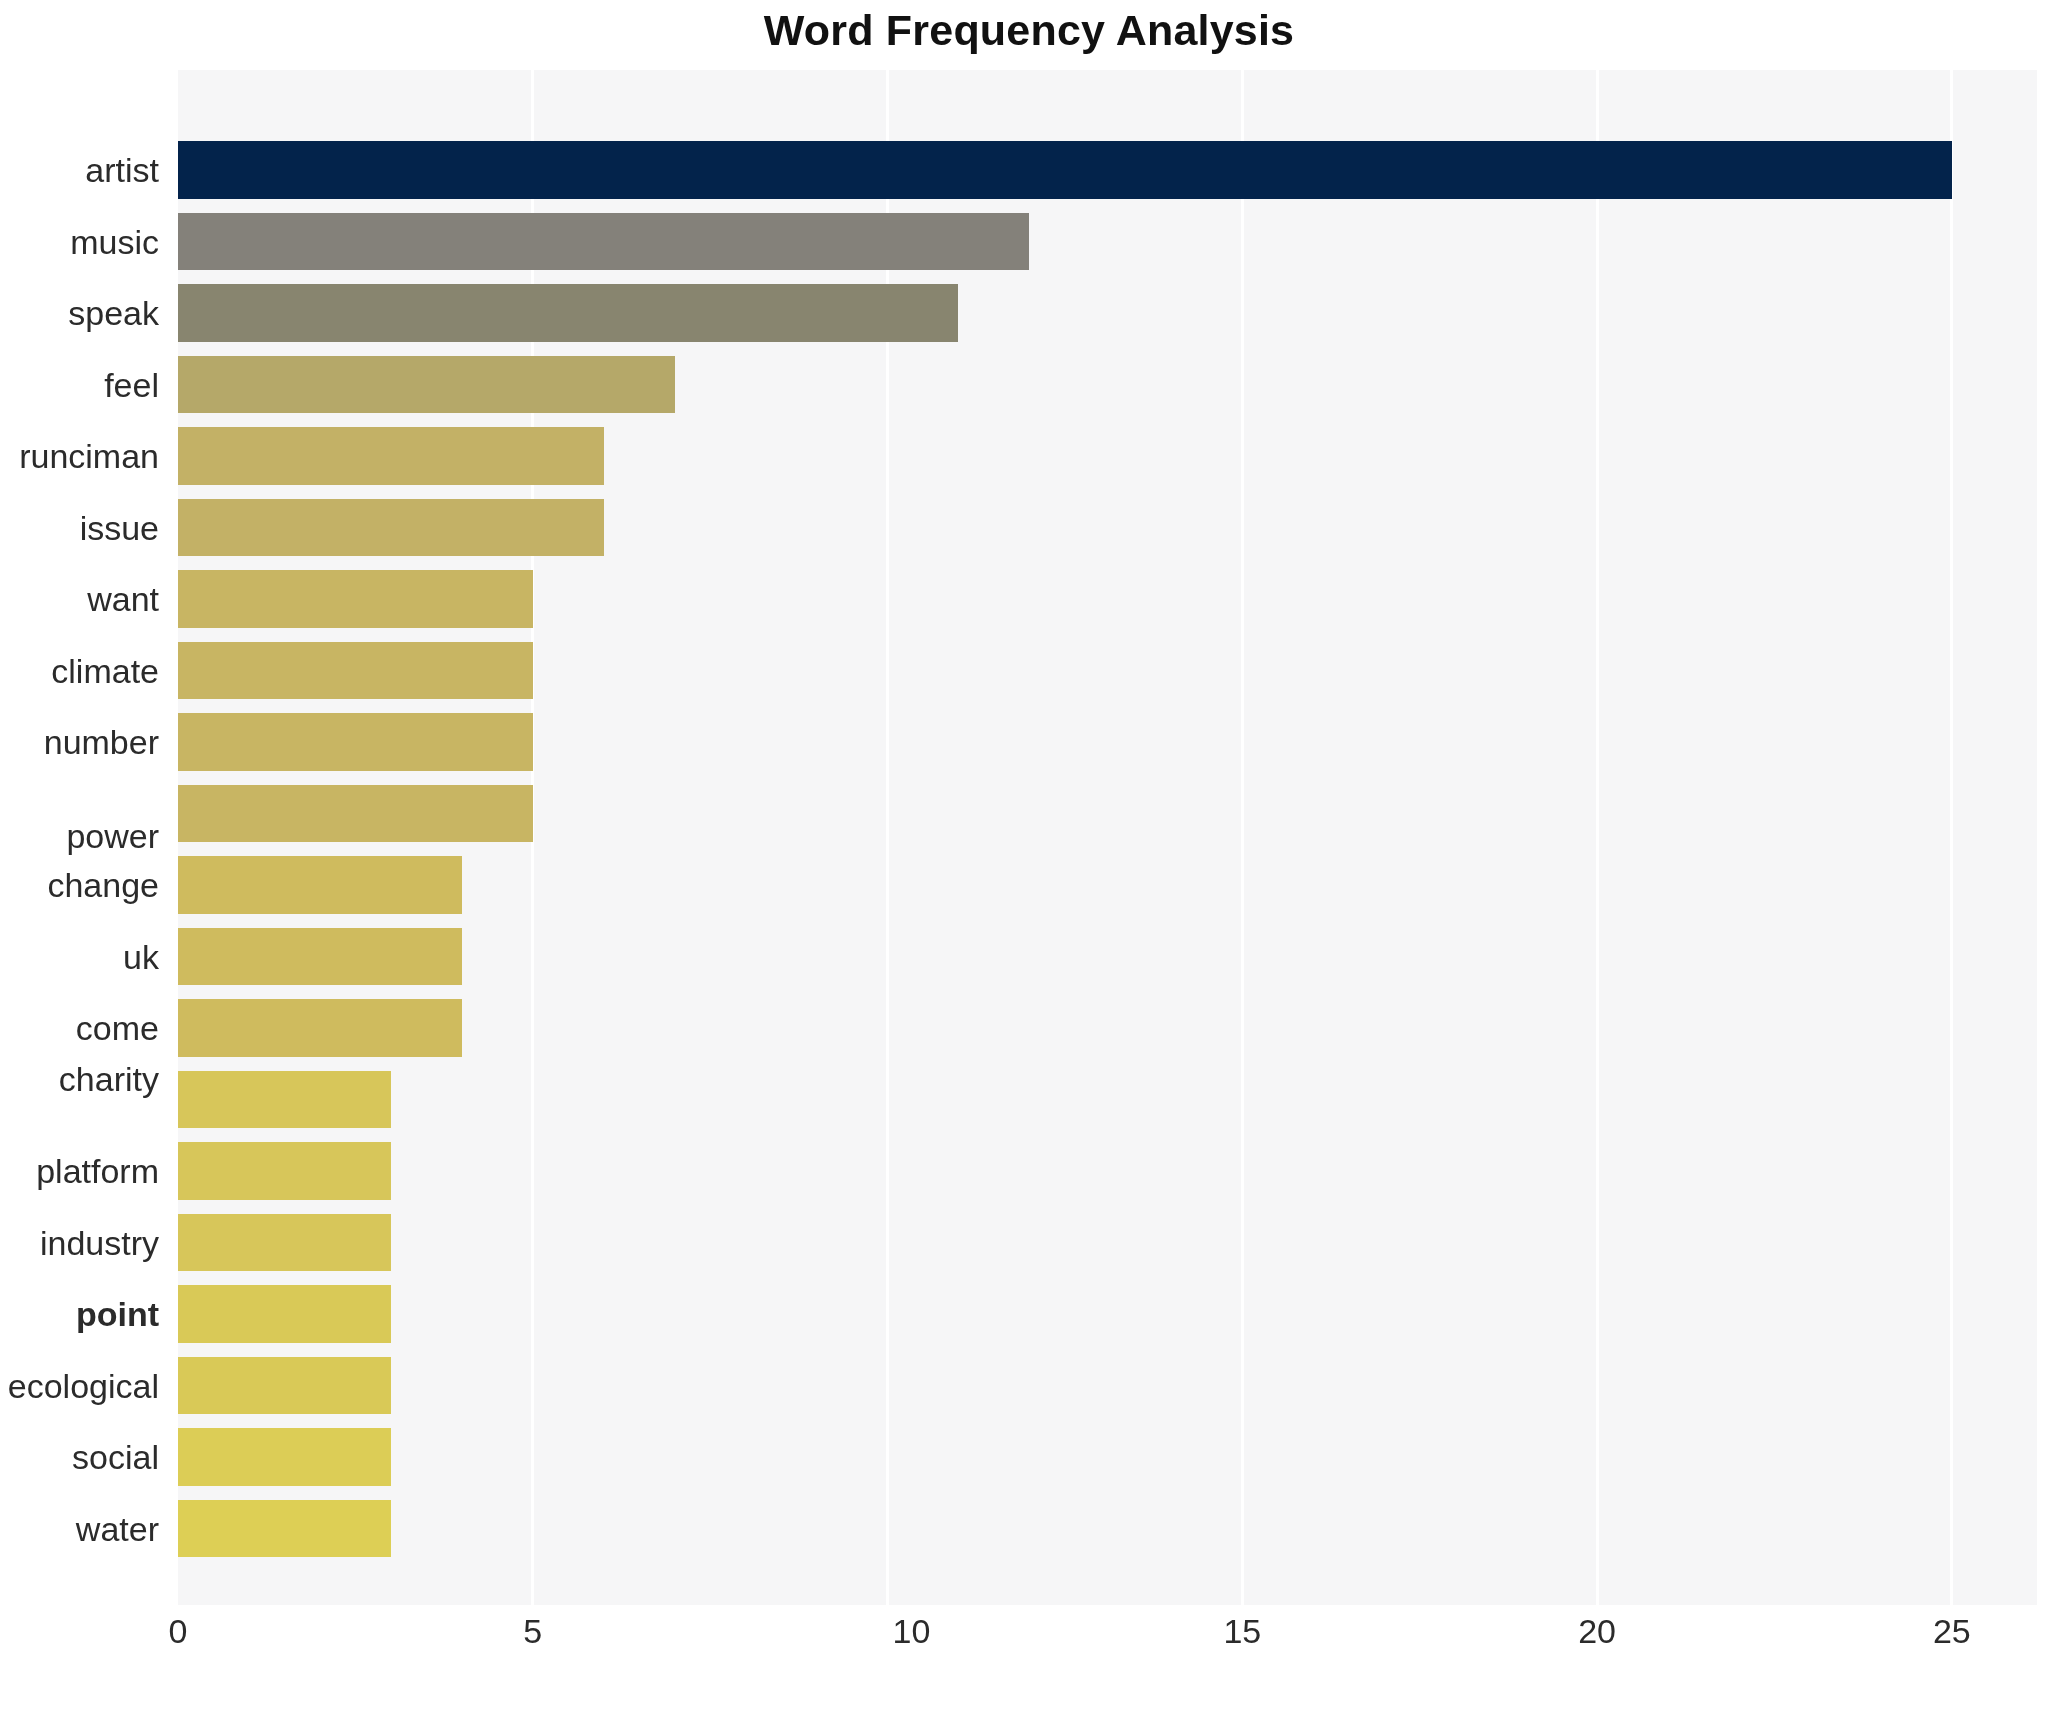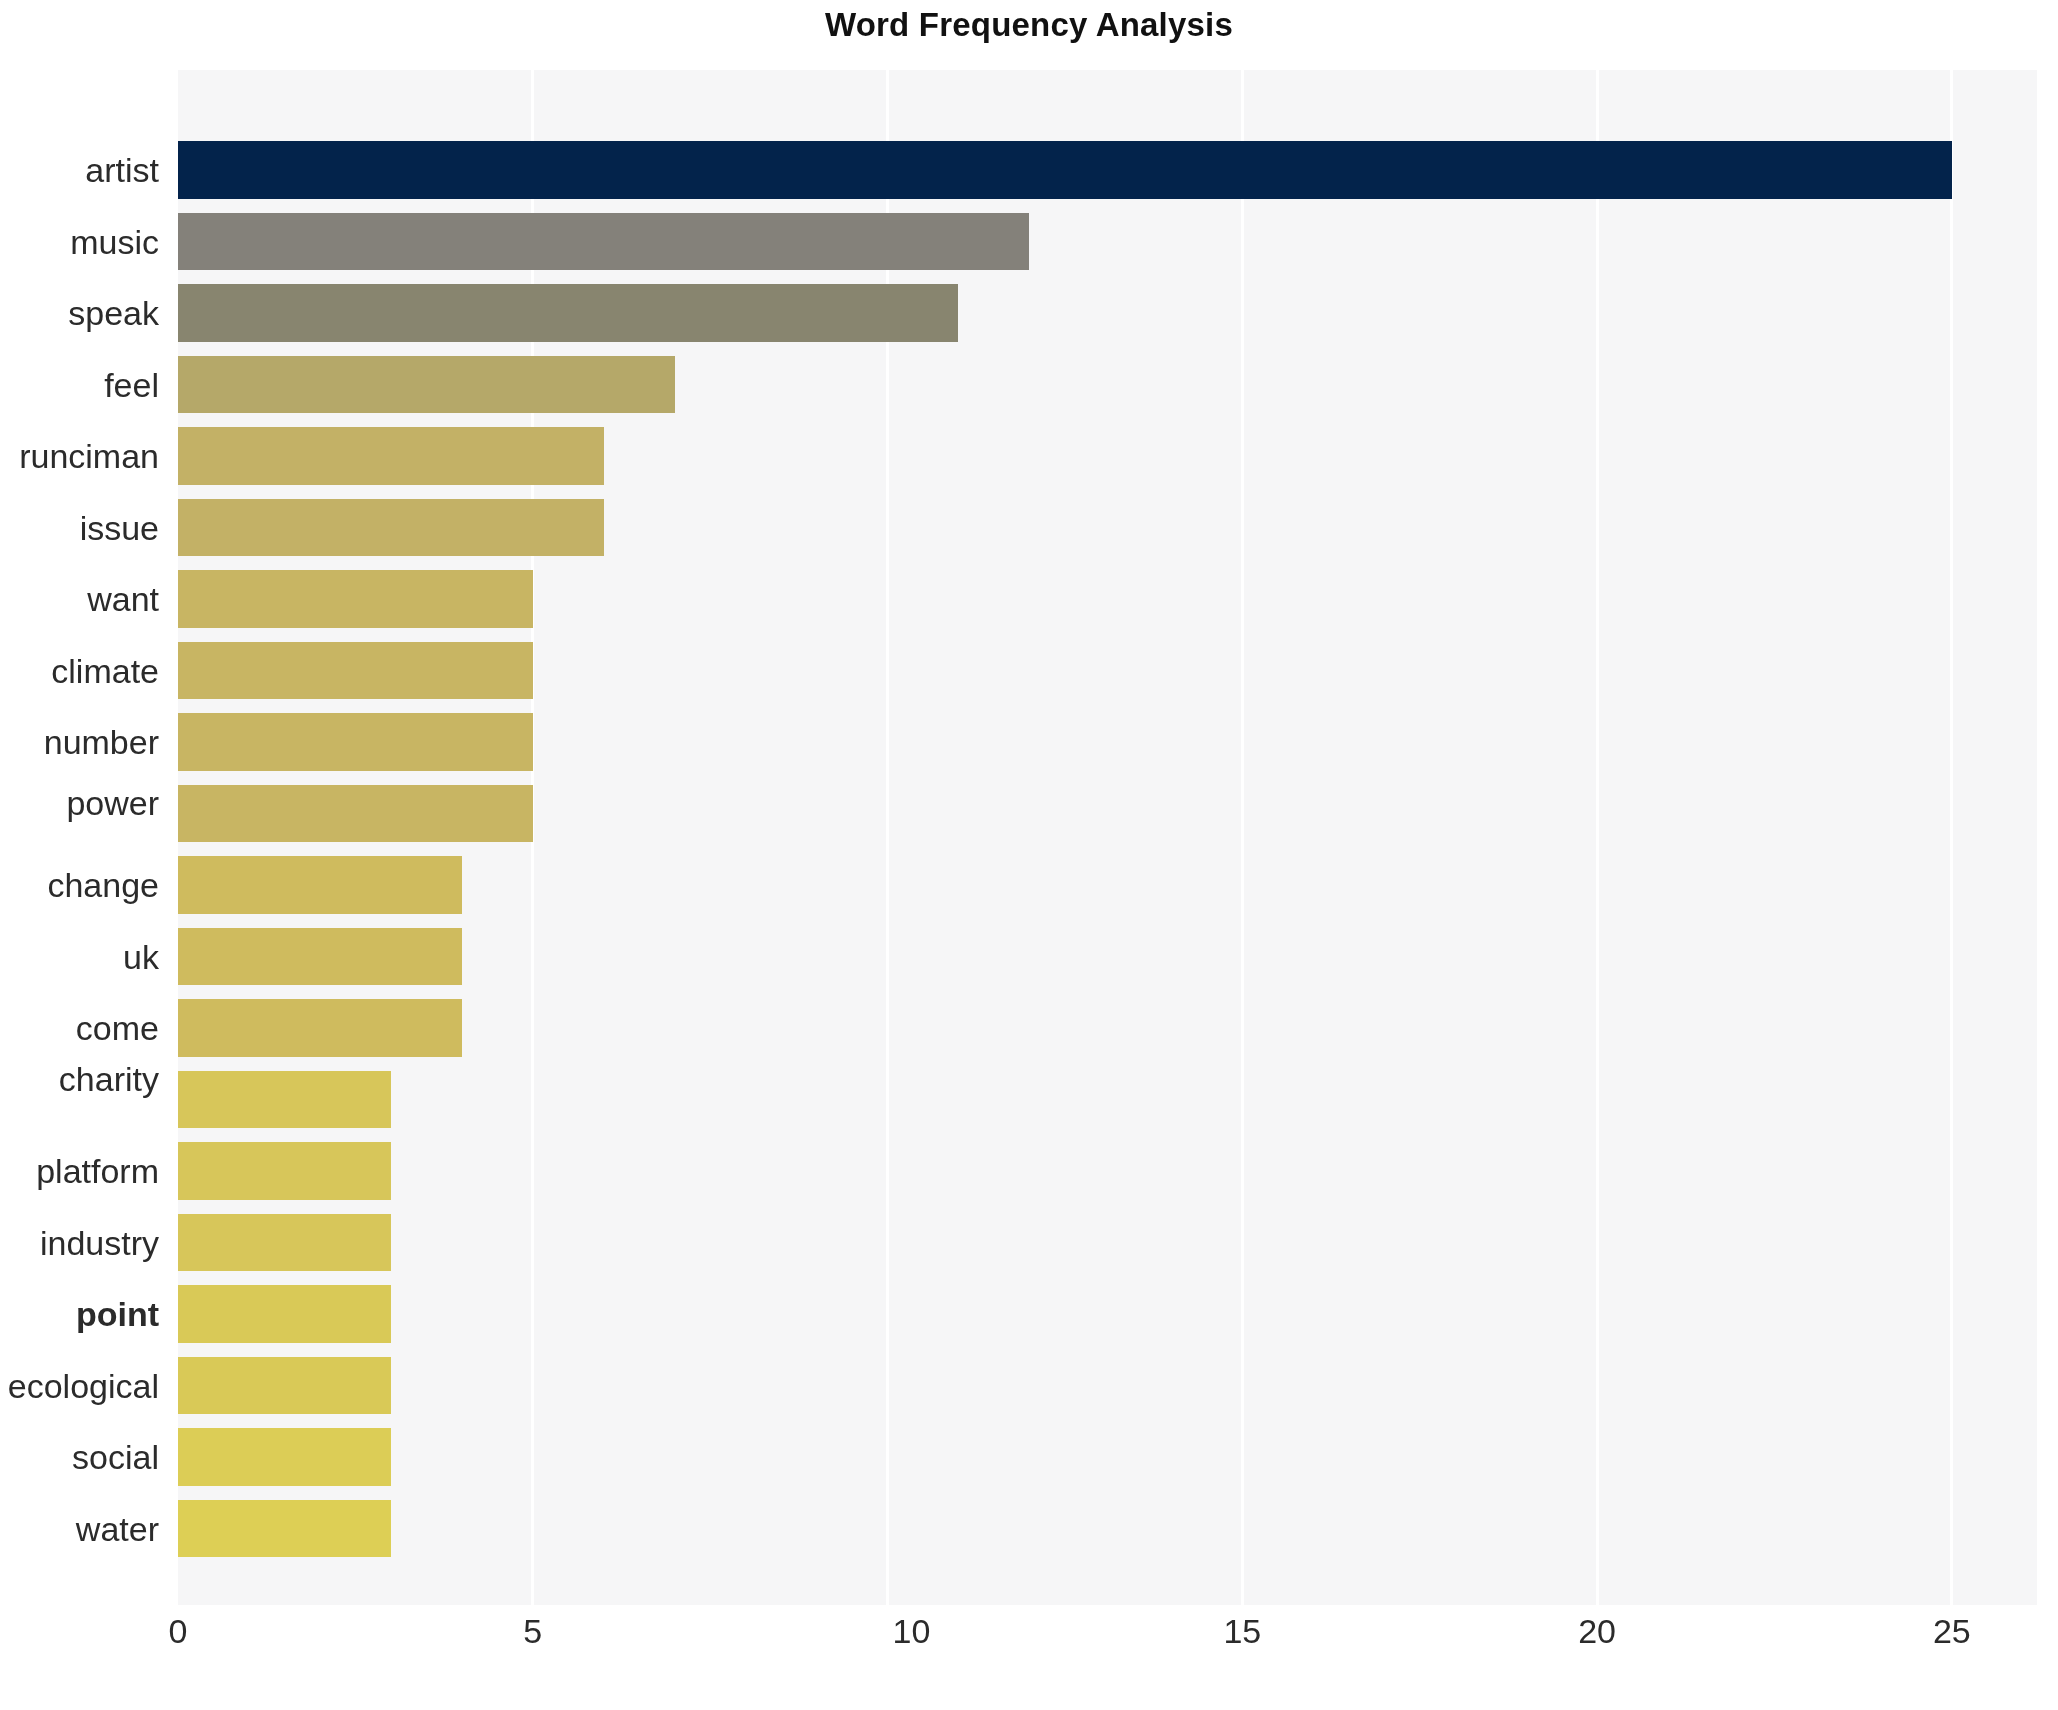--- a/index.html
+++ b/index.html
@@ -22,21 +22,21 @@
     background: #ffffff;
   }
 
   
   #chart-title {
     position: absolute;
     left: 0;
     top: 6px;
     width: 2058px;
     text-align: center;
-    font-size: 33px;
+    font-size: 43px;
     font-weight: bold;
     letter-spacing: 0.2px;
     color: #111111;
     white-space: nowrap;
   }
 
   
   #plot-area {
     position: absolute;
     left: 178px;
@@ -204,21 +204,21 @@
   <div id="y-axis-labels">
       <div class="y-tick-label" style="top: 83.0932px;">artist</div>
       <div class="y-tick-label" style="top: 154.588px;">music</div>
       <div class="y-tick-label" style="top: 226.083px;">speak</div>
       <div class="y-tick-label" style="top: 297.578px;">feel</div>
       <div class="y-tick-label" style="top: 369.074px;">runciman</div>
       <div class="y-tick-label" style="top: 440.569px;">issue</div>
       <div class="y-tick-label" style="top: 512.064px;">want</div>
       <div class="y-tick-label" style="top: 583.559px;">climate</div>
       <div class="y-tick-label" style="top: 655.054px; margin-left: 24px;">number</div>
-      <div class="y-tick-label" style="top: 716px;">power</div>
+      <div class="y-tick-label" style="top: 749px;">power</div>
       <div class="y-tick-label" style="top: 798.044px;">change</div>
       <div class="y-tick-label" style="top: 869.539px;">uk</div>
       <div class="y-tick-label" style="top: 941.034px;">come</div>
       <div class="y-tick-label" style="top: 992px;">charity</div>
       <div class="y-tick-label" style="top: 1084.02px;">platform</div>
       <div class="y-tick-label" style="top: 1155.52px;">industry</div>
       <div class="y-tick-label" style="top: 1227.01px; font-weight: bold;">point</div>
       <div class="y-tick-label" style="top: 1298.51px;">ecological</div>
       <div class="y-tick-label" style="top: 1370.01px;">social</div>
       <div class="y-tick-label" style="top: 1441.5px;">water</div>

